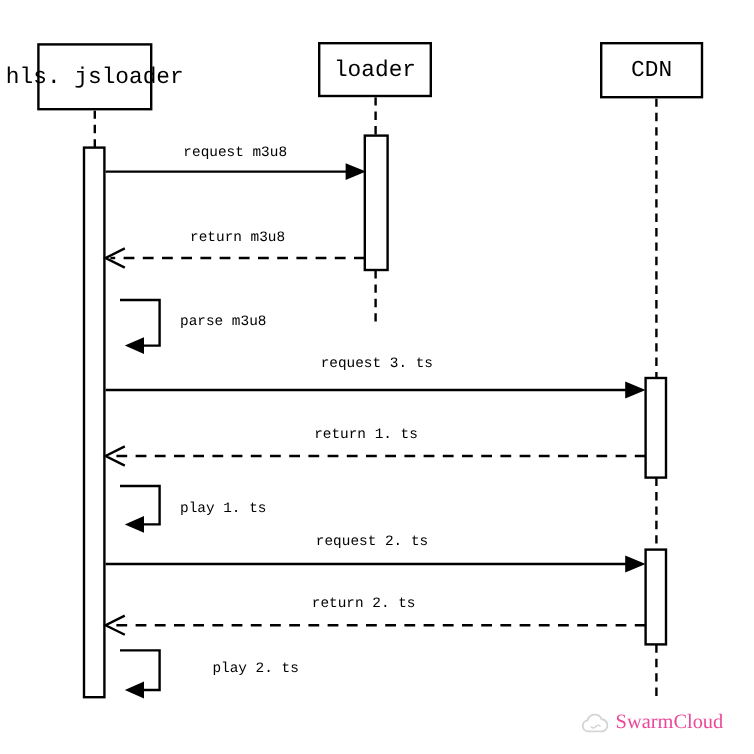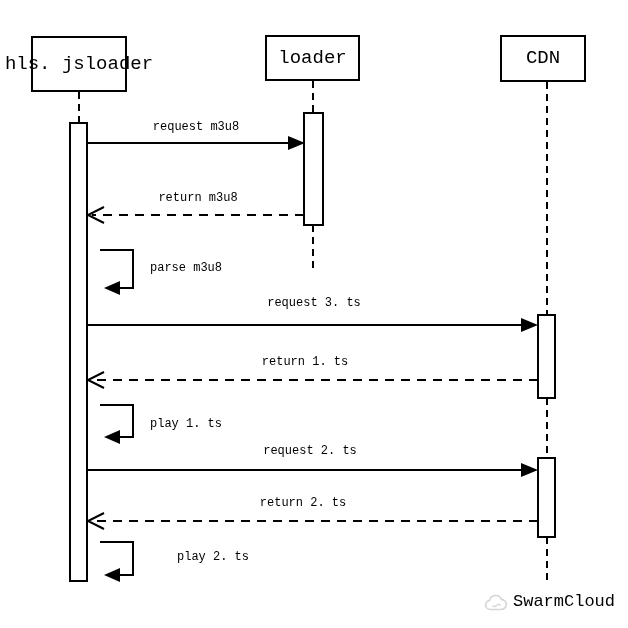--- a/index.html
+++ b/index.html
@@ -13,21 +13,21 @@
     position:absolute; border:2px solid #000; background:#fff;
     display:flex; flex-direction:row; align-items:center; justify-content:center;
     font-size:19px; line-height:25px; white-space:nowrap; text-align:center;
   }
   .msg {
     position:absolute; font-size:12px; line-height:20px; white-space:nowrap;
   }
   .msg.centered { transform:translateX(-50%); }
   .watermark {
     position:absolute; left:484px; top:591px; display:flex; align-items:center;
-    gap:6px; color:#000000; font-family:Liberation Mono, monospace;
+    gap:6px; color:#ec4899; font-family:Liberation Serif, serif;
     font-size:17px; line-height:22px; white-space:nowrap;
   }
 </style>
 </head>
 <body>
 
 <div class="canvas">
 
   <svg class="geometry" width="628" height="628" viewBox="0 0 628 628">
 

